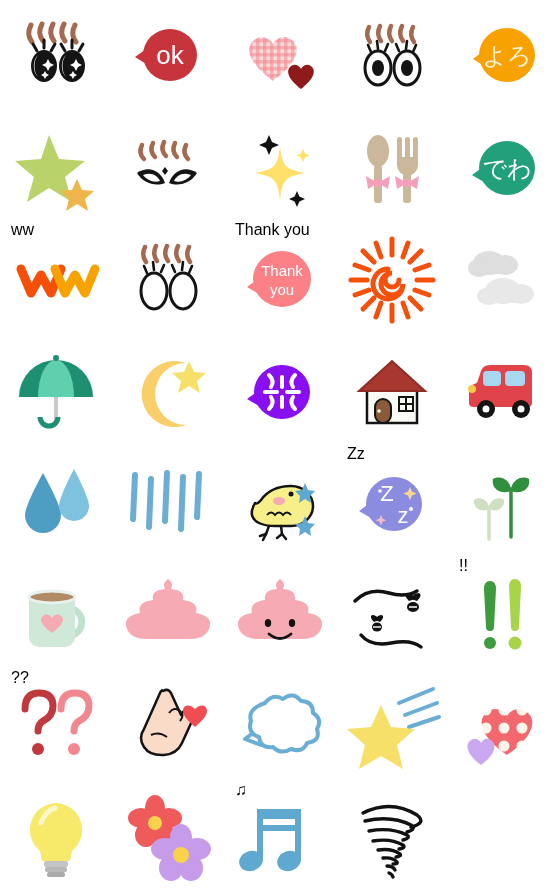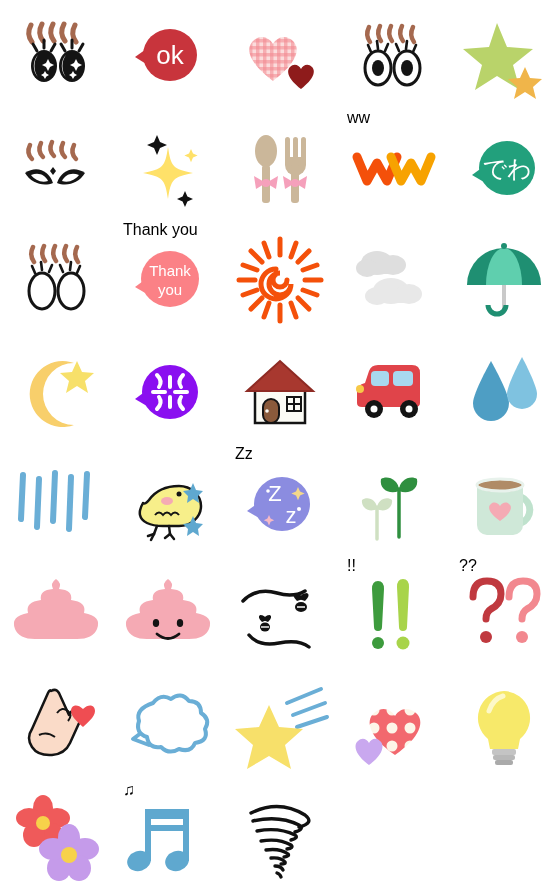--- a/index.html
+++ b/index.html
@@ -103,20 +103,27 @@
           <path d="M59 38 l1 -8"></path>
           <path d="M66 41 l3 -7"></path>
       </g>
       <ellipse cx="31" cy="57" rx="13" ry="17" fill="#ffffff" stroke="#141414" stroke-width="3"></ellipse>
       <ellipse cx="60" cy="57" rx="13" ry="17" fill="#ffffff" stroke="#141414" stroke-width="3"></ellipse>
       <ellipse cx="31" cy="57" rx="6" ry="8" fill="#141414"></ellipse>
       <ellipse cx="60" cy="57" rx="6" ry="8" fill="#141414"></ellipse>
     </svg>
   </div>
 
+  <div class="cell">
+    <svg width="90" height="90" viewBox="0 0 90 90">
+      <path d="M14 48 l14 -11 l2 21 z" fill="#f7a200"></path>
+      <ellipse cx="48" cy="44" rx="28" ry="27" fill="#f7a200"></ellipse>
+      <text x="48" y="53" text-anchor="middle" font-family="Liberation Sans, sans-serif" font-size="24" fill="#fff3d6">よろ</text>
+    </svg>
+  </div>
 
   <div class="cell">
     <svg width="90" height="90" viewBox="0 0 90 90">
       <path d="M38 12 L48 36 L74 38 L54 54 L61 79 L38 65 L16 79 L23 54 L4 38 L30 36 Z" fill="#b9d36a"></path>
       <path d="M66 56 L71 67 L83 68 L74 76 L77 88 L66 81 L55 88 L58 76 L49 68 L61 67 Z" fill="#f0b54a"></path>
     </svg>
   </div>
 
   <div class="cell">
     <svg width="90" height="90" viewBox="0 0 90 90">
@@ -164,33 +171,33 @@
       <g fill="#f5a0bb">
         <path d="M60 60 l-12 -7 l2 13 z"></path>
           <path d="M60 60 l12 -7 l-2 13 z"></path>
         <circle cx="60" cy="60" r="4"></circle>
       </g>
     </svg>
   </div>
 
   <div class="cell">
     <svg width="90" height="90" viewBox="0 0 90 90">
+      <path d="M13 52 l15 -11 l2 21 z" fill="#22a07c"></path>
+      <ellipse cx="48" cy="45" rx="28" ry="27" fill="#22a07c"></ellipse>
+      <text x="48" y="54" text-anchor="middle" font-family="Liberation Sans, sans-serif" font-size="24" fill="#ffffff">でわ</text>
+    </svg>
+  </div>
+
+  <div class="cell">
+    <svg width="90" height="90" viewBox="0 0 90 90">
       <g fill="none" stroke-width="9" stroke-linecap="round" stroke-linejoin="round">
         <path d="M10 34 L20 58 L30 40 L40 58 L50 34" stroke="#f4500a"></path>
         <path d="M44 34 L54 58 L64 40 L74 58 L84 34" stroke="#f7a200"></path>
       </g>
       <text class="lat-label">ww</text>
-    </svg>
-  </div>
-
-  <div class="cell">
-    <svg width="90" height="90" viewBox="0 0 90 90">
-      <path d="M13 52 l15 -11 l2 21 z" fill="#22a07c"></path>
-      <ellipse cx="48" cy="45" rx="28" ry="27" fill="#22a07c"></ellipse>
-      <text x="48" y="54" text-anchor="middle" font-family="Liberation Sans, sans-serif" font-size="24" fill="#ffffff">でわ</text>
     </svg>
   </div>
 
   <div class="cell">
     <svg width="90" height="90" viewBox="0 0 90 90">
       <g stroke="#a5694f" stroke-width="4.5" fill="none" stroke-linecap="round">
         <path d="M22 12 q-4 8 1 15"></path>
           <path d="M33 11 q-4 8 1 15"></path>
         <path d="M44 11 q-4 8 1 15"></path>
           <path d="M55 11 q-4 8 1 15"></path>

